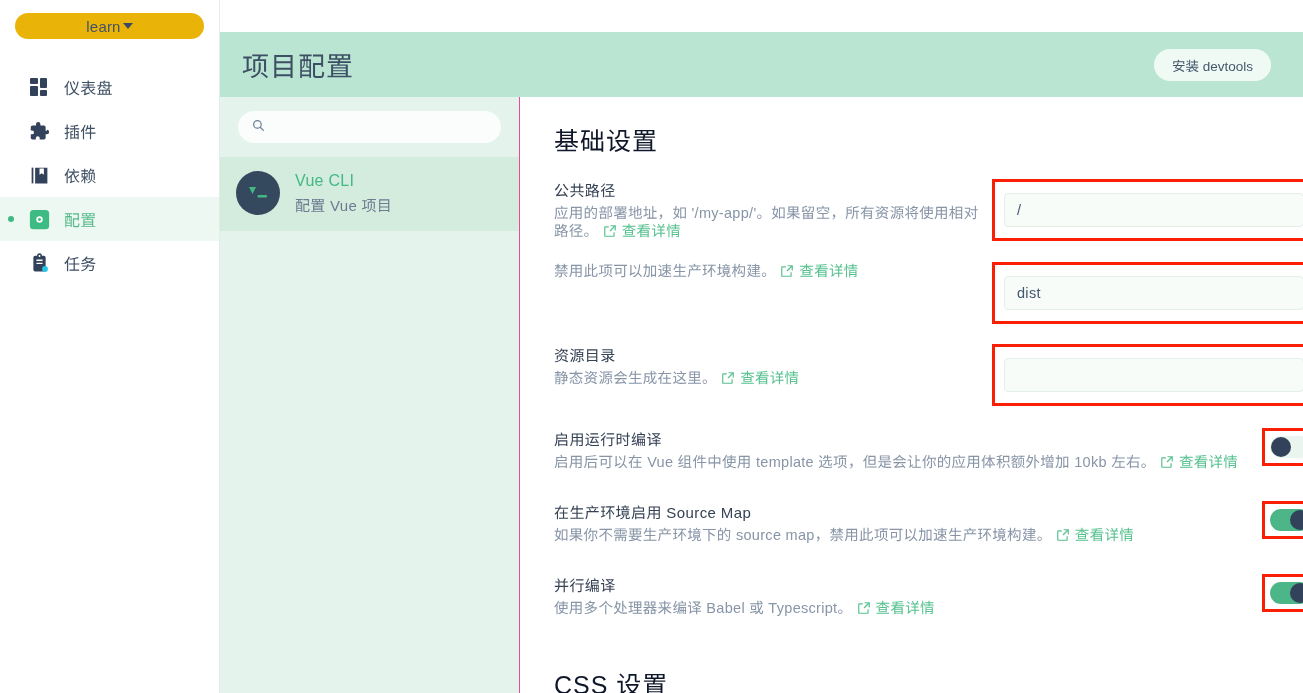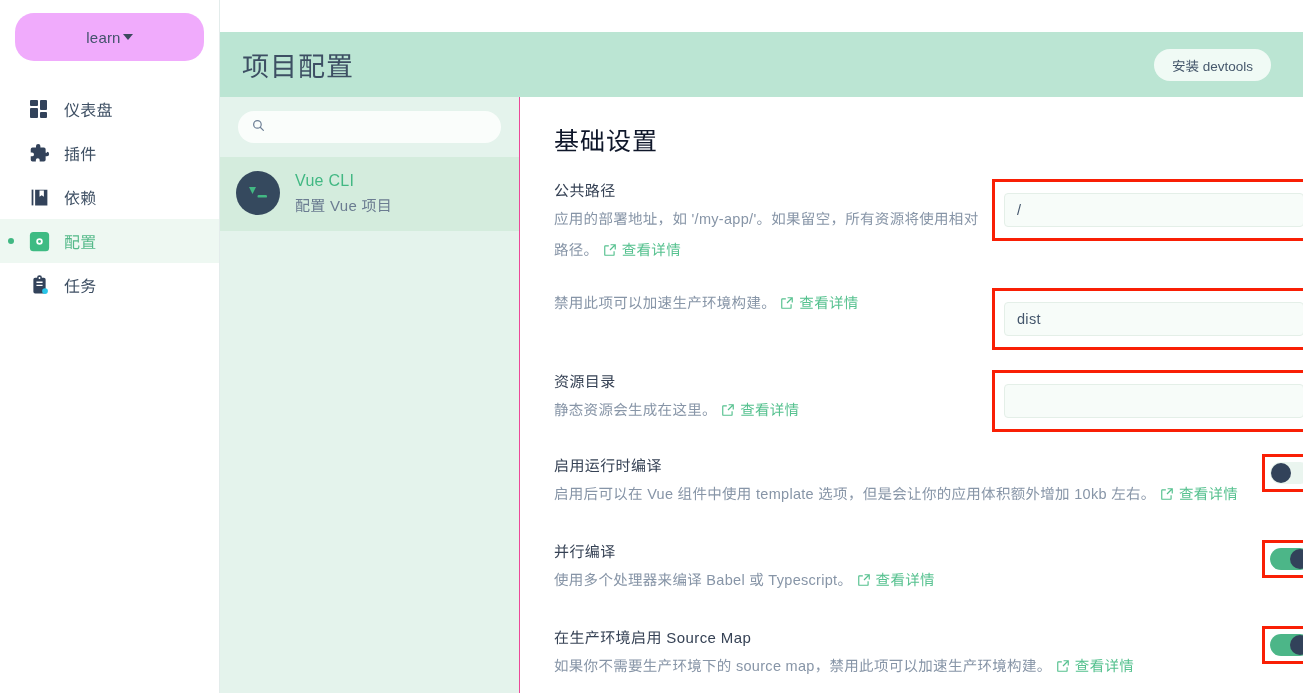--- a/index.html
+++ b/index.html
@@ -29,23 +29,23 @@
     background: #ffffff;
     border-right: 1px solid #e3eceb;
     flex: 0 0 220px;
     display: flex;
     flex-direction: column;
     padding-top: 13px;
   }
 
   .project-switch {
     margin: 0 15px 0 15px;
-    height: 48px;
+    height: 26px;
     border-radius: 19px;
-    background: #f0abfc;
+    background: #eab308;
     display: flex;
     align-items: center;
     justify-content: center;
     gap: 2px;
     cursor: pointer;
     user-select: none;
   }
   .project-switch .ps-label {
     font-size: 15px;
     color: #42526b;
@@ -226,21 +226,21 @@
   .field-info.wide { width: 700px; flex: 0 0 700px; }
   .field-label {
     font-size: 15px;
     color: #364255;
     letter-spacing: .4px;
     margin-bottom: 4px;
     font-weight: 400;
   }
   .field-desc {
     font-size: 14.5px;
-    line-height: 31px;
+    line-height: 18px;
     color: #8795a7;
     letter-spacing: .3px;
   }
   .doc-link {
     color: #56c18f;
     text-decoration: none;
     white-space: nowrap;
     cursor: pointer;
   }
   .doc-link .link-text { text-decoration: none; }
@@ -509,20 +509,44 @@
           </div>
           <div class="field-control">
             <div class="anno toggle-anno">
               <div class="switch">
                 <span class="knob"></span>
               </div>
             </div>
           </div>
         </div>
 
+        <div class="field-row row-srcmap">
+          <div class="field-info wide">
+            <div class="field-label">在生产环境启用 Source Map</div>
+            <div class="field-desc">
+              <span>如果你不需要生产环境下的 source map，禁用此项可以加速生产环境构建。</span>
+              <a class="doc-link">
+                <span class="ext-icon">
+                  <svg width="14" height="14" viewBox="0 0 24 24">
+                    <path fill="none" stroke="#56c18f" stroke-width="2" d="M13 3h8v8M21 3l-9 9"></path>
+                    <path fill="none" stroke="#56c18f" stroke-width="2" d="M19 14v6a1 1 0 0 1-1 1H4a1 1 0 0 1-1-1V6a1 1 0 0 1 1-1h6"></path>
+                  </svg>
+                </span><span class="link-text">查看详情</span>
+              </a>
+            </div>
+          </div>
+          <div class="field-control">
+            <div class="anno toggle-anno">
+              <div class="switch on">
+                <span class="knob"></span>
+              </div>
+            </div>
+          </div>
+        </div>
+
         <div class="field-row row-parallel">
           <div class="field-info wide">
             <div class="field-label">并行编译</div>
             <div class="field-desc">
               <span>使用多个处理器来编译 Babel 或 Typescript。</span>
               <a class="doc-link">
                 <span class="ext-icon">
                   <svg width="14" height="14" viewBox="0 0 24 24">
                     <path fill="none" stroke="#56c18f" stroke-width="2" d="M13 3h8v8M21 3l-9 9"></path>
                     <path fill="none" stroke="#56c18f" stroke-width="2" d="M19 14v6a1 1 0 0 1-1 1H4a1 1 0 0 1-1-1V6a1 1 0 0 1 1-1h6"></path>
@@ -533,42 +557,18 @@
           </div>
           <div class="field-control">
             <div class="anno toggle-anno">
               <div class="switch on">
                 <span class="knob"></span>
               </div>
             </div>
           </div>
         </div>
 
-        <div class="field-row row-srcmap">
-          <div class="field-info wide">
-            <div class="field-label">在生产环境启用 Source Map</div>
-            <div class="field-desc">
-              <span>如果你不需要生产环境下的 source map，禁用此项可以加速生产环境构建。</span>
-              <a class="doc-link">
-                <span class="ext-icon">
-                  <svg width="14" height="14" viewBox="0 0 24 24">
-                    <path fill="none" stroke="#56c18f" stroke-width="2" d="M13 3h8v8M21 3l-9 9"></path>
-                    <path fill="none" stroke="#56c18f" stroke-width="2" d="M19 14v6a1 1 0 0 1-1 1H4a1 1 0 0 1-1-1V6a1 1 0 0 1 1-1h6"></path>
-                  </svg>
-                </span><span class="link-text">查看详情</span>
-              </a>
-            </div>
-          </div>
-          <div class="field-control">
-            <div class="anno toggle-anno">
-              <div class="switch on">
-                <span class="knob"></span>
-              </div>
-            </div>
-          </div>
-        </div>
-
         <h2 class="section-title css-title">CSS 设置</h2>
 
       </div>
     </div>
   </section>
 </div>
 
 </body></html>

